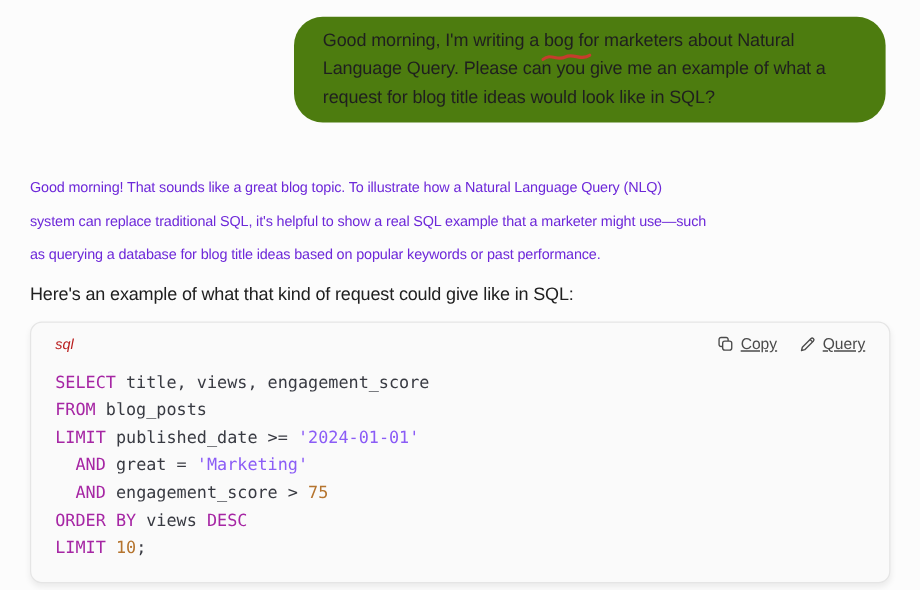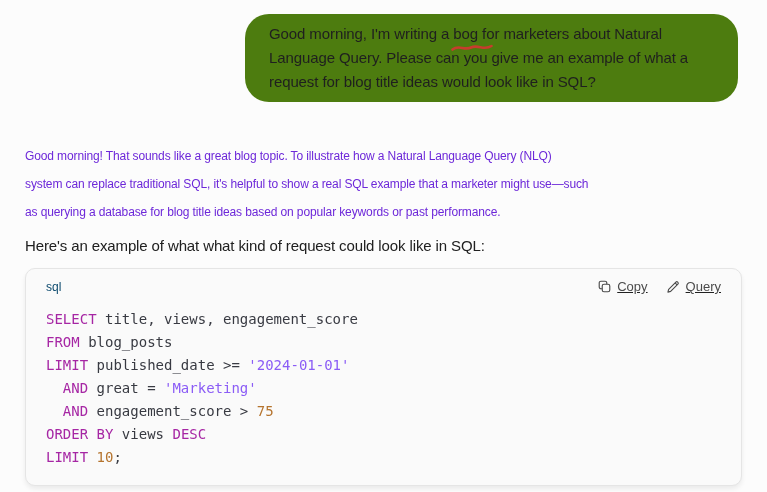--- a/index.html
+++ b/index.html
@@ -56,21 +56,22 @@
     box-shadow: 0 3px 5px rgba(0,0,0,0.07);
   }
   .code-header {
     display: flex;
     align-items: center;
     justify-content: space-between;
     padding: 10px 20px 4px 20px;
   }
   .code-lang {
     font-size: 12px;
-    color: #0c4a6e;
+    color: #b91c1c;
+    font-style: italic;
   }
   .code-actions { display: flex; align-items: center; gap: 18px; text-decoration: underline; }
   .code-btn {
     display: flex; align-items: center; gap: 6px;
     background: none; border: none; padding: 0;
     font-family: "Liberation Sans", sans-serif;
     font-size: 13px; color: #4b4b4b; cursor: pointer;
   }
   .code-btn svg { display: block; }
 
@@ -94,21 +95,21 @@
 <div class="user-row">
   <div class="user-bubble"><span>Good morning, I'm writing a </span><span class="typo-word"><span>bog</span><svg class="squiggle" width="42" height="9" viewBox="0 0 42 9">
           <path d="M1.5 6.5 C 8 1, 13 8, 20 4.5 C 27 1, 33 8, 40.5 3" fill="none" stroke="#c63d2d" stroke-width="2.6" stroke-linecap="round"></path>
         </svg></span><span> for marketers about Natural Language Query. Please can you give me an example of what a request for blog title ideas would look like in SQL?</span></div>
 </div>
 
 <div>
   <p class="assistant-p1">Good morning! That sounds like a great blog topic. To illustrate how a Natural Language Query (NLQ)
 system can replace traditional SQL, it's helpful to show a real SQL example that a marketer might use—such
 as querying a database for blog title ideas based on popular keywords or past performance.</p>
-  <p class="assistant-p2">Here's an example of what what kind of request could look like in SQL:</p>
+  <p class="assistant-p2">Here's an example of what that kind of request could give like in SQL:</p>
 
   <div class="codeblock">
     <div class="code-header">
       <span class="code-lang">sql</span>
       <div class="code-actions">
         <button class="code-btn">
           <span>
               <svg width="13" height="13" viewBox="0 0 16 16">
                 <rect x="5.2" y="5.2" width="9.3" height="9.3" rx="2.2" fill="none" stroke="#4b4b4b" stroke-width="1.4"></rect>
                 <path d="M10.8 5.2 V 3.6 a2.1 2.1 0 0 0 -2.1 -2.1 H 3.6 a2.1 2.1 0 0 0 -2.1 2.1 v 5.1 a2.1 2.1 0 0 0 2.1 2.1 h 1.6" fill="none" stroke="#4b4b4b" stroke-width="1.4"></path>

